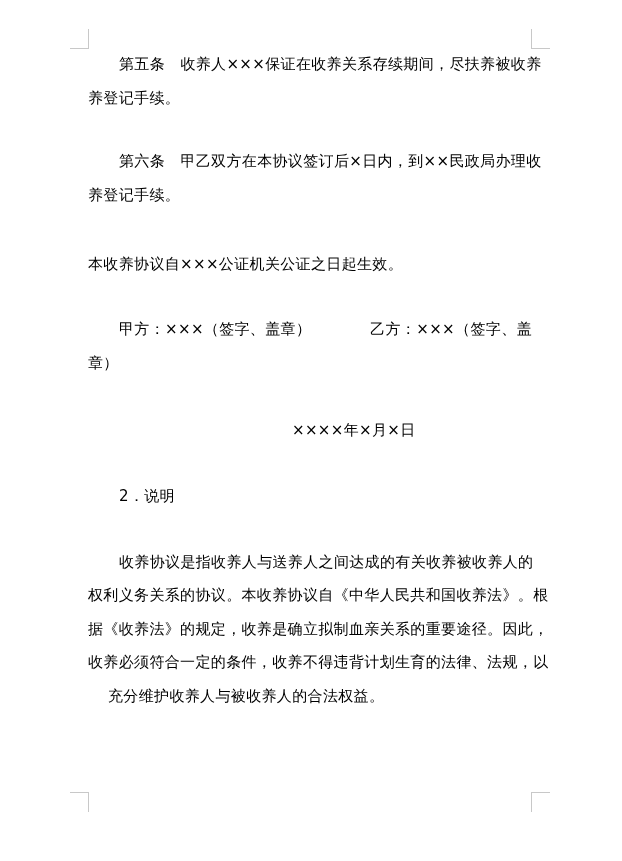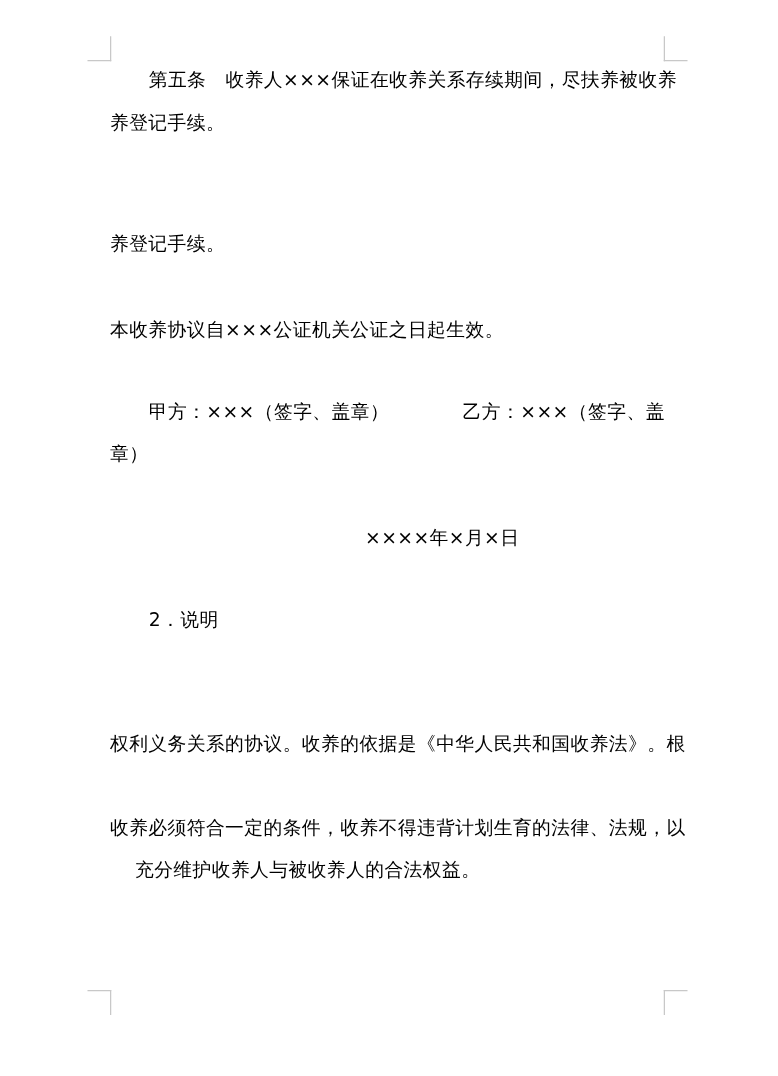--- a/index.html
+++ b/index.html
@@ -49,30 +49,33 @@
   <div class="mark" style="left:531px; top:29px; width:1px; height:20px;"></div>
   <div class="mark" style="left:531px; top:48px; width:19px; height:1px;"></div>
   <div class="mark" style="left:70px; top:792px; width:19px; height:1px;"></div>
   <div class="mark" style="left:88px; top:792px; width:1px; height:20px;"></div>
   <div class="mark" style="left:531px; top:792px; width:19px; height:1px;"></div>
   <div class="mark" style="left:531px; top:792px; width:1px; height:20px;"></div>
 
   <div class="line" style="left:119px; top:54px; width:413px; text-align:justify; text-align-last:justify;">第五条　收养人×××保证在收养关系存续期间，尽扶养被收养</div>
   <div class="line" style="left:88px; top:88px;">养登记手续。</div>
 
+  <div class="line" style="left:119px; top:151px; width:413px; text-align:justify; text-align-last:justify;">第六条　甲乙双方在本协议签订后×日内，到××民政局办理收</div>
   <div class="line" style="left:88px; top:185px;">养登记手续。</div>
 
   <div class="line" style="left:88px; top:254px;">本收养协议自×××公证机关公证之日起生效。</div>
 
   <div class="line" style="left:119px; top:319px;text-align:right;">甲方：×××（签字、盖章）</div>
   <div class="line" style="left:370px; top:319px; width:162px; text-align:justify; text-align-last:justify;">乙方：×××（签字、盖</div>
   <div class="line" style="left:88px; top:353px;">章）</div>
 
   <div class="line" style="left:292px; top:420px;">××××年×月×日</div>
 
   <div class="line" style="left:119px; top:486px;">2．说明</div>
 
-  <div class="line justify" style="top:585px;">权利义务关系的协议。收养的依据是《中华人民共和国收养法》。根</div>
+  <div class="line" style="left:119px; top:552px; width:413px; text-align:justify; text-align-last:justify;">收养协议是指收养人与送养人之间达成的有关收养被收养人的</div>
+  <div class="line justify" style="top:585px;">权利义务关系的协议。本收养协议自《中华人民共和国收养法》。根</div>
+  <div class="line justify" style="top:619px;">据《收养法》的规定，收养是确立拟制血亲关系的重要途径。因此，</div>
   <div class="line justify" style="top:652px;">收养必须符合一定的条件，收养不得违背计划生育的法律、法规，以</div>
   <div class="line" style="left:88px; top:686px;margin-left:20px;">充分维护收养人与被收养人的合法权益。</div>
 
 
 </div>
 
 </body></html>

